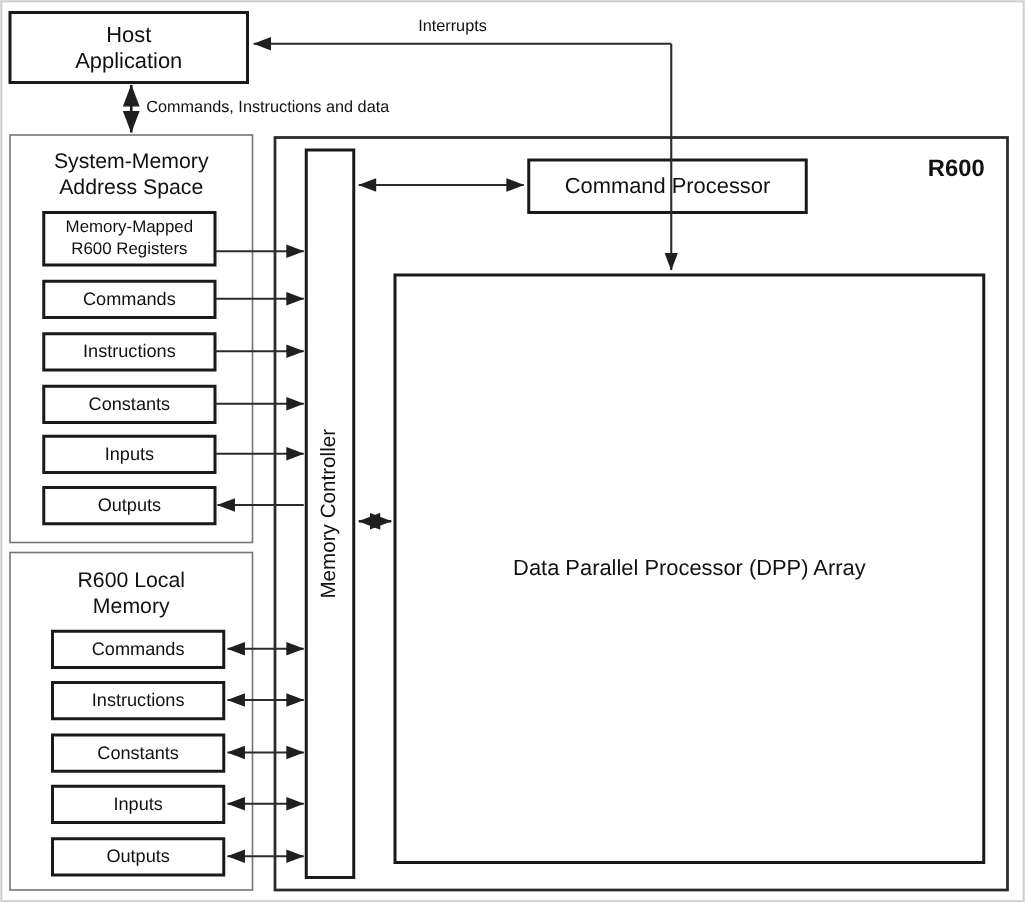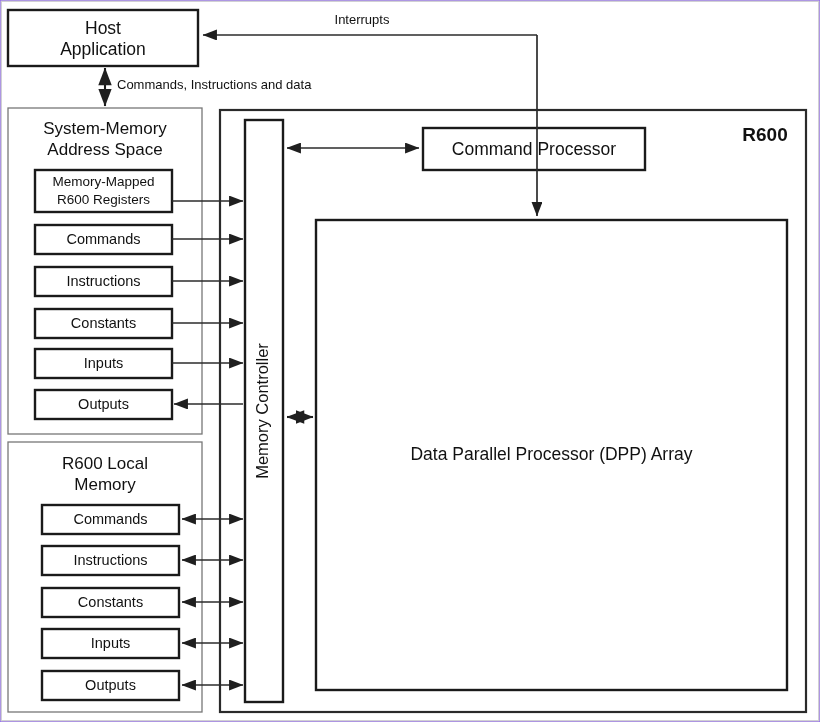--- a/index.html
+++ b/index.html
@@ -10,21 +10,21 @@
   body {
     width: 820px;
     height: 722px;
     font-family: "Liberation Sans", sans-serif;
     overflow: hidden;
   }
   #diagram-root {
     position: relative;
     width: 820px;
     height: 722px;
-    background: #8b5cf6;
+    background: #e5e5e5;
   }
   svg#diagram {
     display: block;
     width: 820px;
     height: 722px;
   }
   .box {
     fill: #ffffff;
     stroke: #1a1a1a;
     stroke-width: 2.4;

